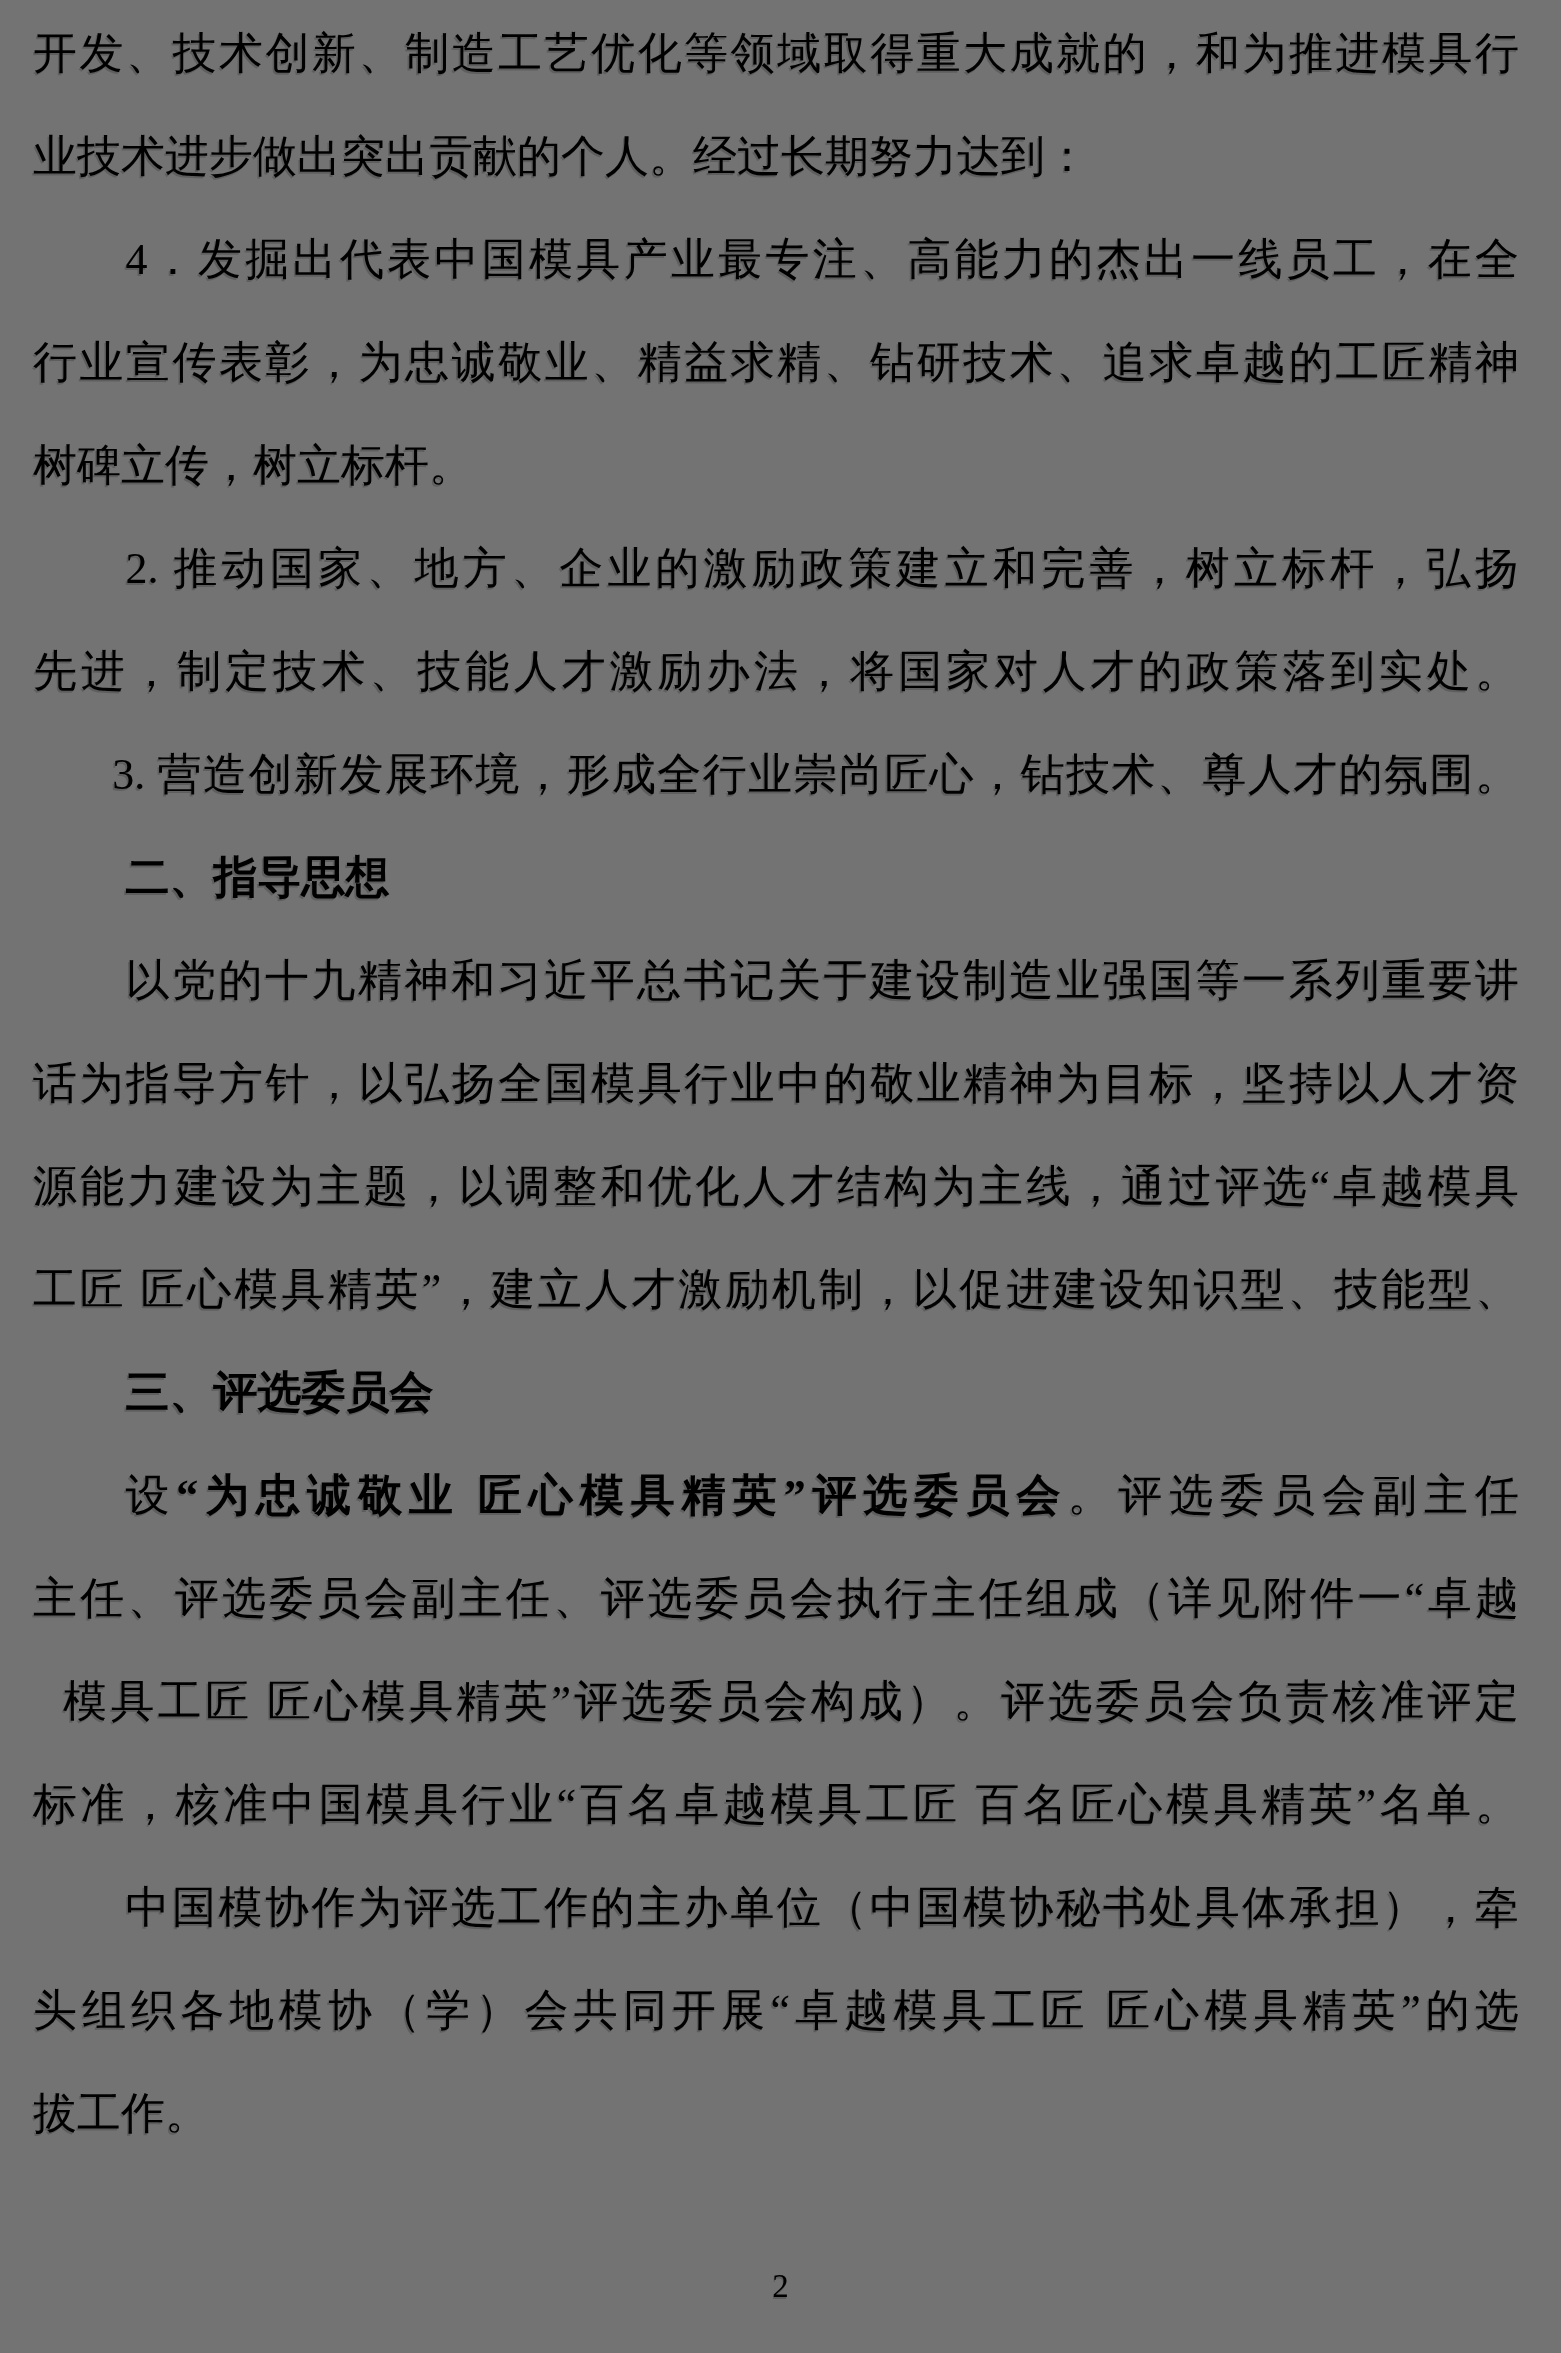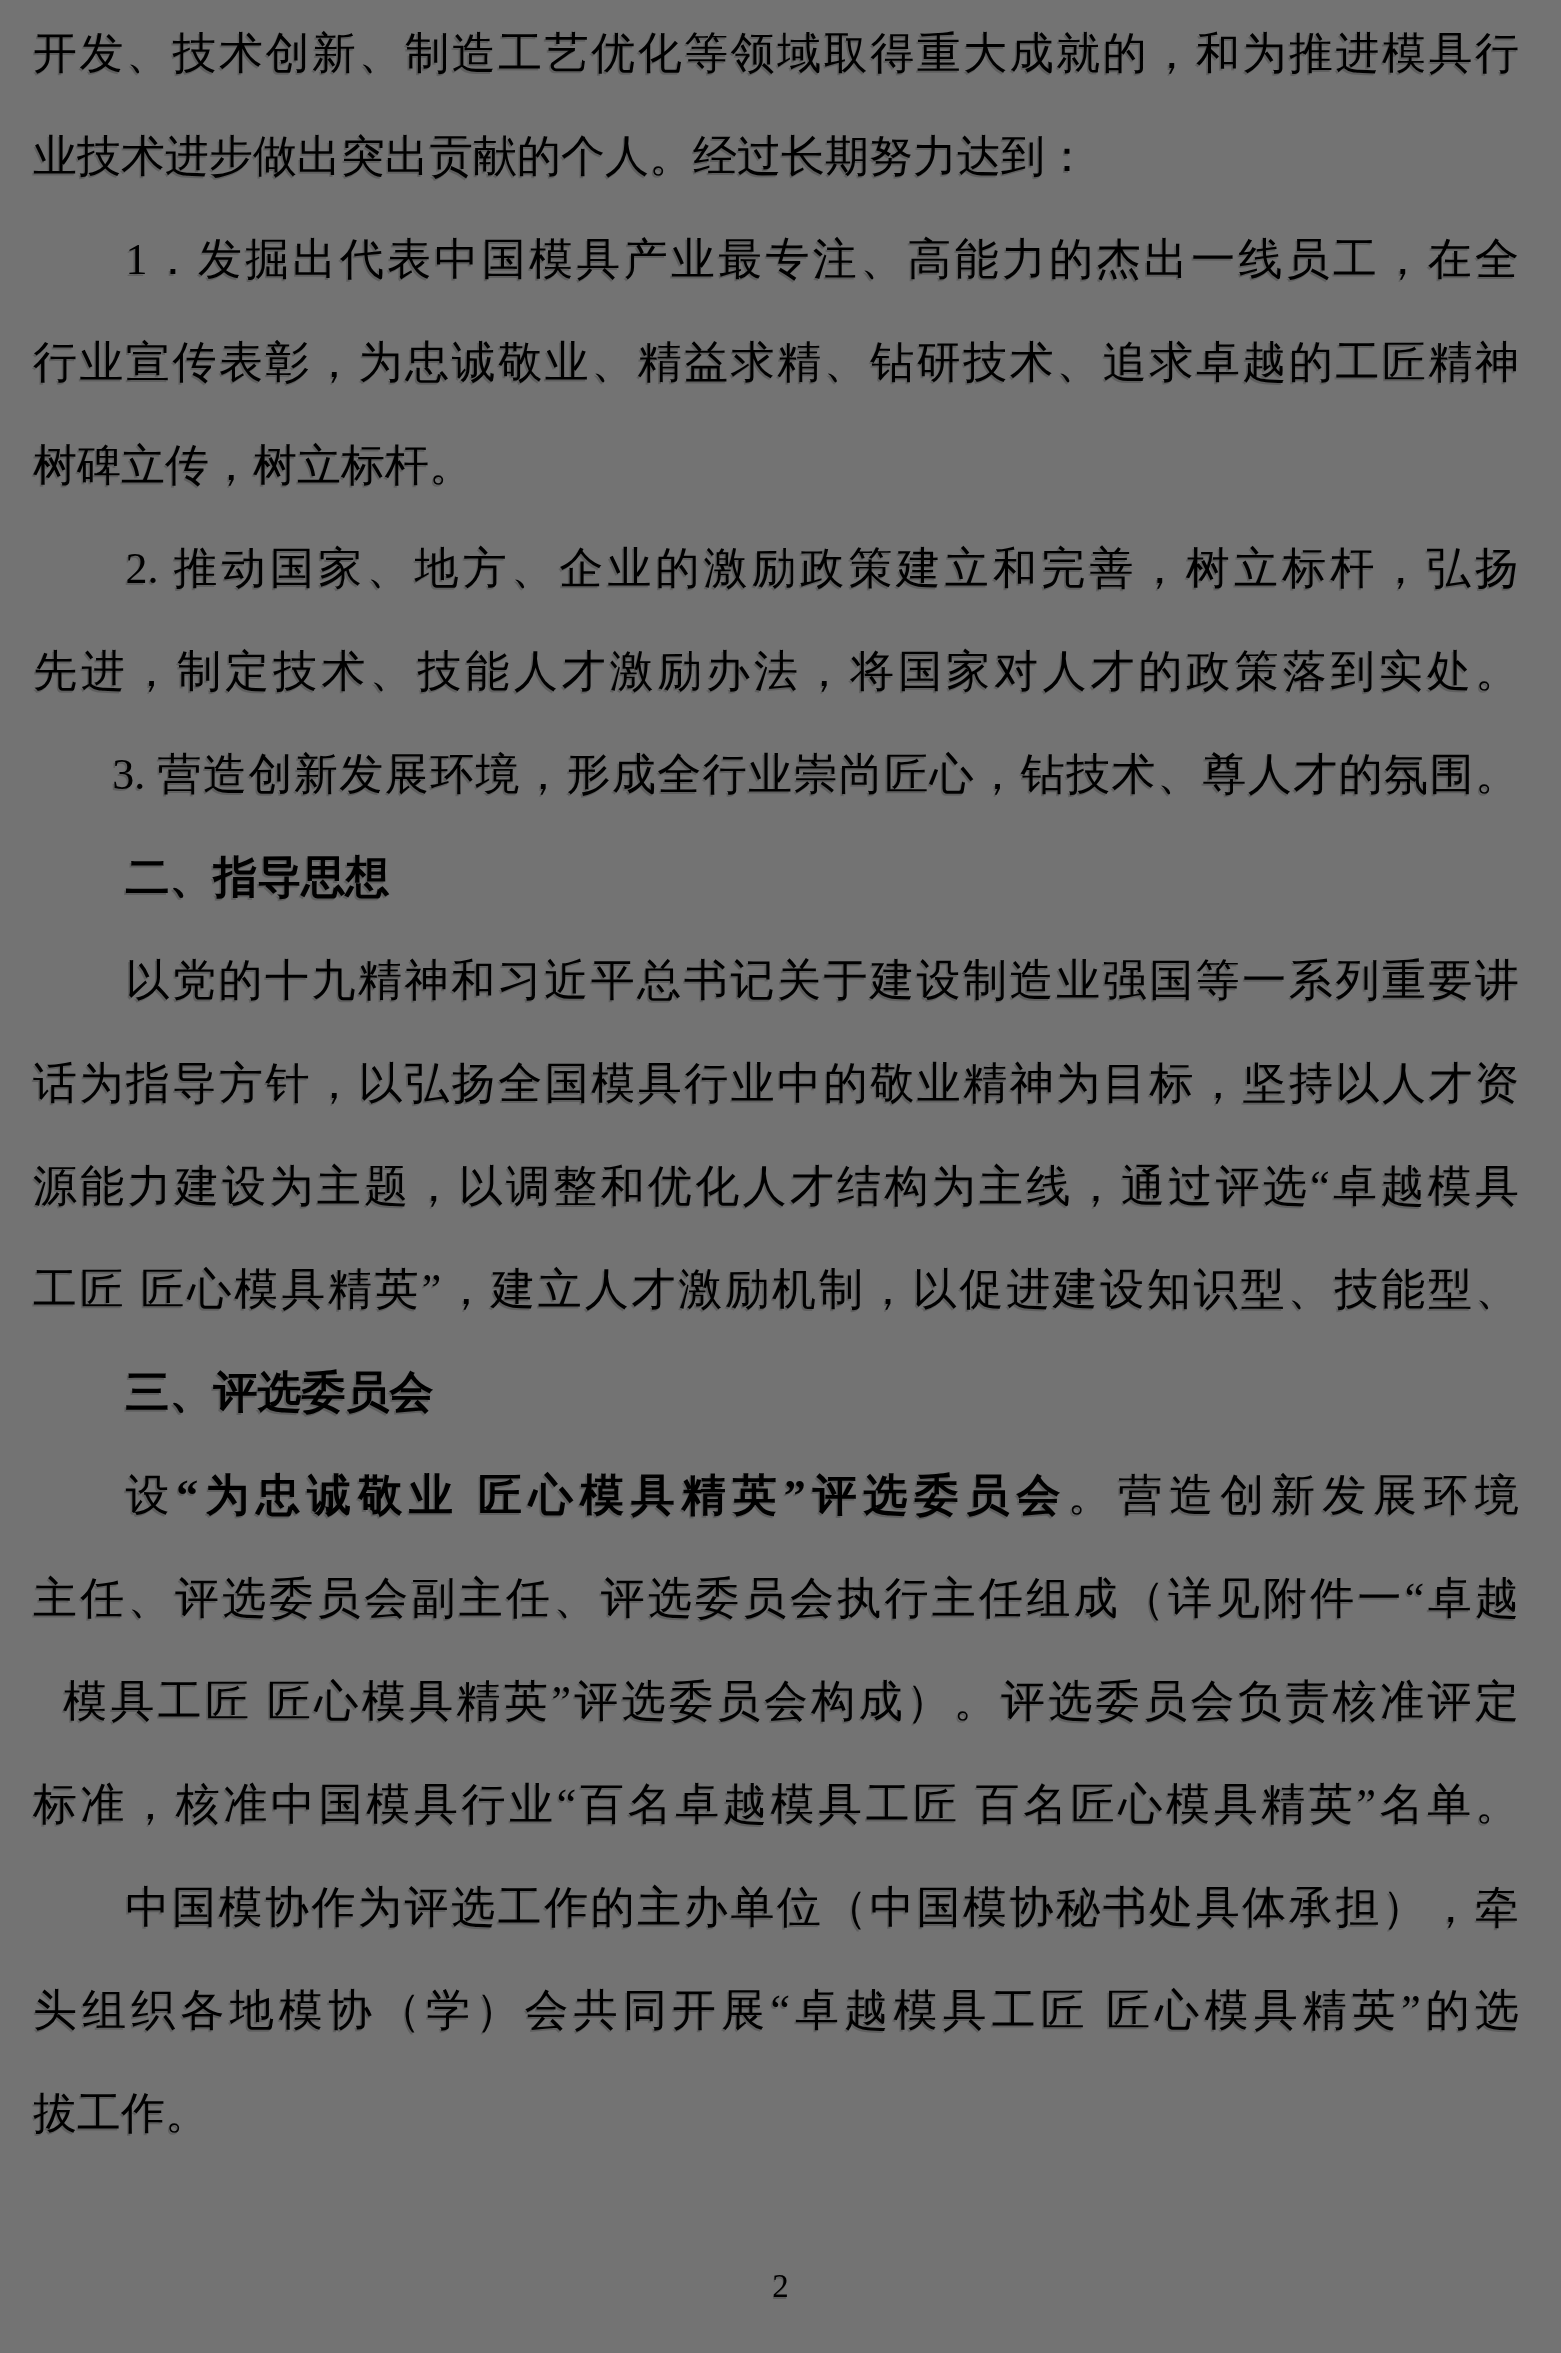--- a/index.html
+++ b/index.html
@@ -47,33 +47,33 @@
     text-shadow: -0.8px 1.6px 0 rgba(0,0,0,0.18);
   }
 </style>
 </head>
 <body>
 
 <div class="page">
   <div class="content" id="doc-lines">
       <div class="line fill" style="text-indent: 0em;"><span class="run">开发、技术创新、制造工艺优化等领域取得重大成就的，和为推进模具行</span></div>
       <div class="line" style="text-indent: 0em;"><span class="run">业技术进步做出突出贡献的个人。经过长期努力达到：</span></div>
-      <div class="line fill" style="text-indent: 2.1em;"><span class="run">1．发掘出代表中国模具产业最专注、高能力的杰出一线员工，在全</span></div>
+      <div class="line fill" style="text-indent: 2.1em;"><span class="run">4．发掘出代表中国模具产业最专注、高能力的杰出一线员工，在全</span></div>
       <div class="line fill" style="text-indent: 0em;"><span class="run">行业宣传表彰，为忠诚敬业、精益求精、钻研技术、追求卓越的工匠精神</span></div>
       <div class="line" style="text-indent: 0em;"><span class="run">树碑立传，树立标杆。</span></div>
       <div class="line fill" style="text-indent: 2.1em;"><span class="run">2. 推动国家、地方、企业的激励政策建立和完善，树立标杆，弘扬</span></div>
       <div class="line fill" style="text-indent: 0em; font-family: Liberation Serif, serif;"><span class="run">先进，制定技术、技能人才激励办法，将国家对人才的政策落到实处。</span></div>
       <div class="line fill" style="text-indent: 1.8em;"><span class="run">3. 营造创新发展环境，形成全行业崇尚匠心，钻技术、尊人才的氛围。</span></div>
       <div class="line" style="text-indent: 2.1em;"><span class="run b">二、指导思想</span></div>
       <div class="line fill" style="text-indent: 2.1em;"><span class="run">以党的十九精神和习近平总书记关于建设制造业强国等一系列重要讲</span></div>
       <div class="line fill" style="text-indent: 0em;"><span class="run">话为指导方针，以弘扬全国模具行业中的敬业精神为目标，坚持以人才资</span></div>
       <div class="line fill" style="text-indent: 0em;"><span class="run">源能力建设为主题，以调整和优化人才结构为主线，通过评选“卓越模具</span></div>
       <div class="line fill" style="text-indent: 0em;"><span class="run">工匠 匠心模具精英”，建立人才激励机制，以促进建设知识型、技能型、</span></div>
       <div class="line" style="text-indent: 2.1em;"><span class="run b">三、评选委员会</span></div>
-      <div class="line fill" style="text-indent: 2.1em;"><span class="run">设</span><span class="run b">“为忠诚敬业 匠心模具精英”评选委员会</span><span class="run">。营造创新发展环境</span></div>
+      <div class="line fill" style="text-indent: 2.1em;"><span class="run">设</span><span class="run b">“为忠诚敬业 匠心模具精英”评选委员会</span><span class="run">。评选委员会副主任</span></div>
       <div class="line fill" style="text-indent: 0em;"><span class="run">主任、评选委员会副主任、评选委员会执行主任组成（详见附件一“卓越</span></div>
       <div class="line fill" style="text-indent: 0em; margin-left: 30px;"><span class="run">模具工匠 匠心模具精英”评选委员会构成）。评选委员会负责核准评定</span></div>
       <div class="line fill" style="text-indent: 0em;"><span class="run">标准，核准中国模具行业“百名卓越模具工匠 百名匠心模具精英”名单。</span></div>
       <div class="line fill" style="text-indent: 2.1em;"><span class="run">中国模协作为评选工作的主办单位（中国模协秘书处具体承担），牵</span></div>
       <div class="line fill" style="text-indent: 0em;"><span class="run">头组织各地模协（学）会共同开展“卓越模具工匠 匠心模具精英”的选</span></div>
       <div class="line" style="text-indent: 0em;"><span class="run">拔工作。</span></div>
     </div>
   <div class="pagenum-row">
     <span>2</span>
   </div>

